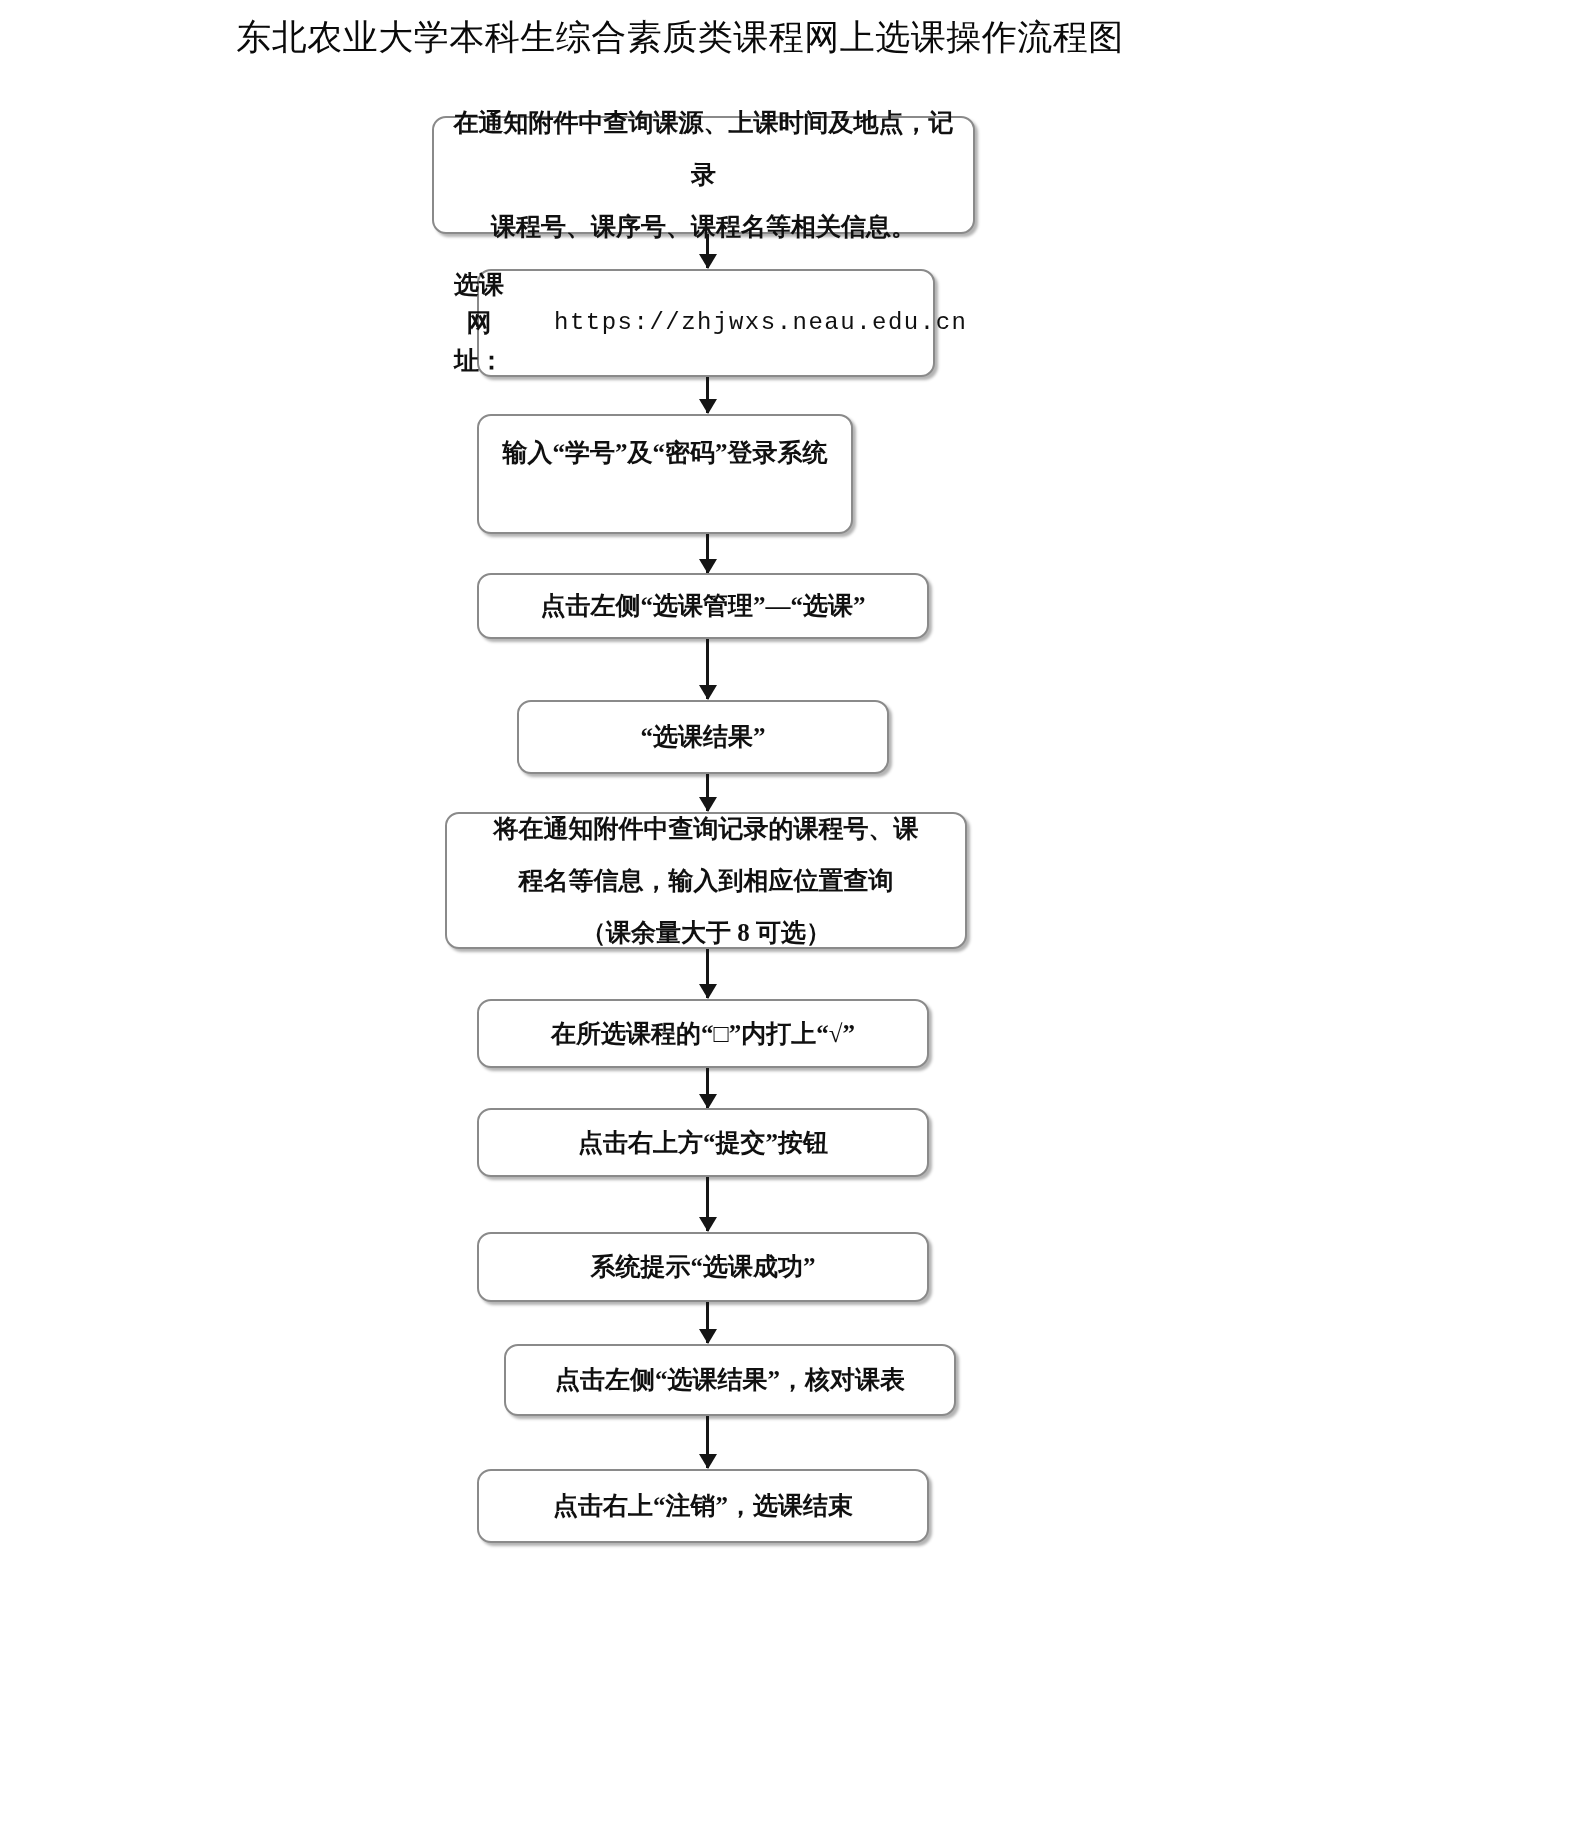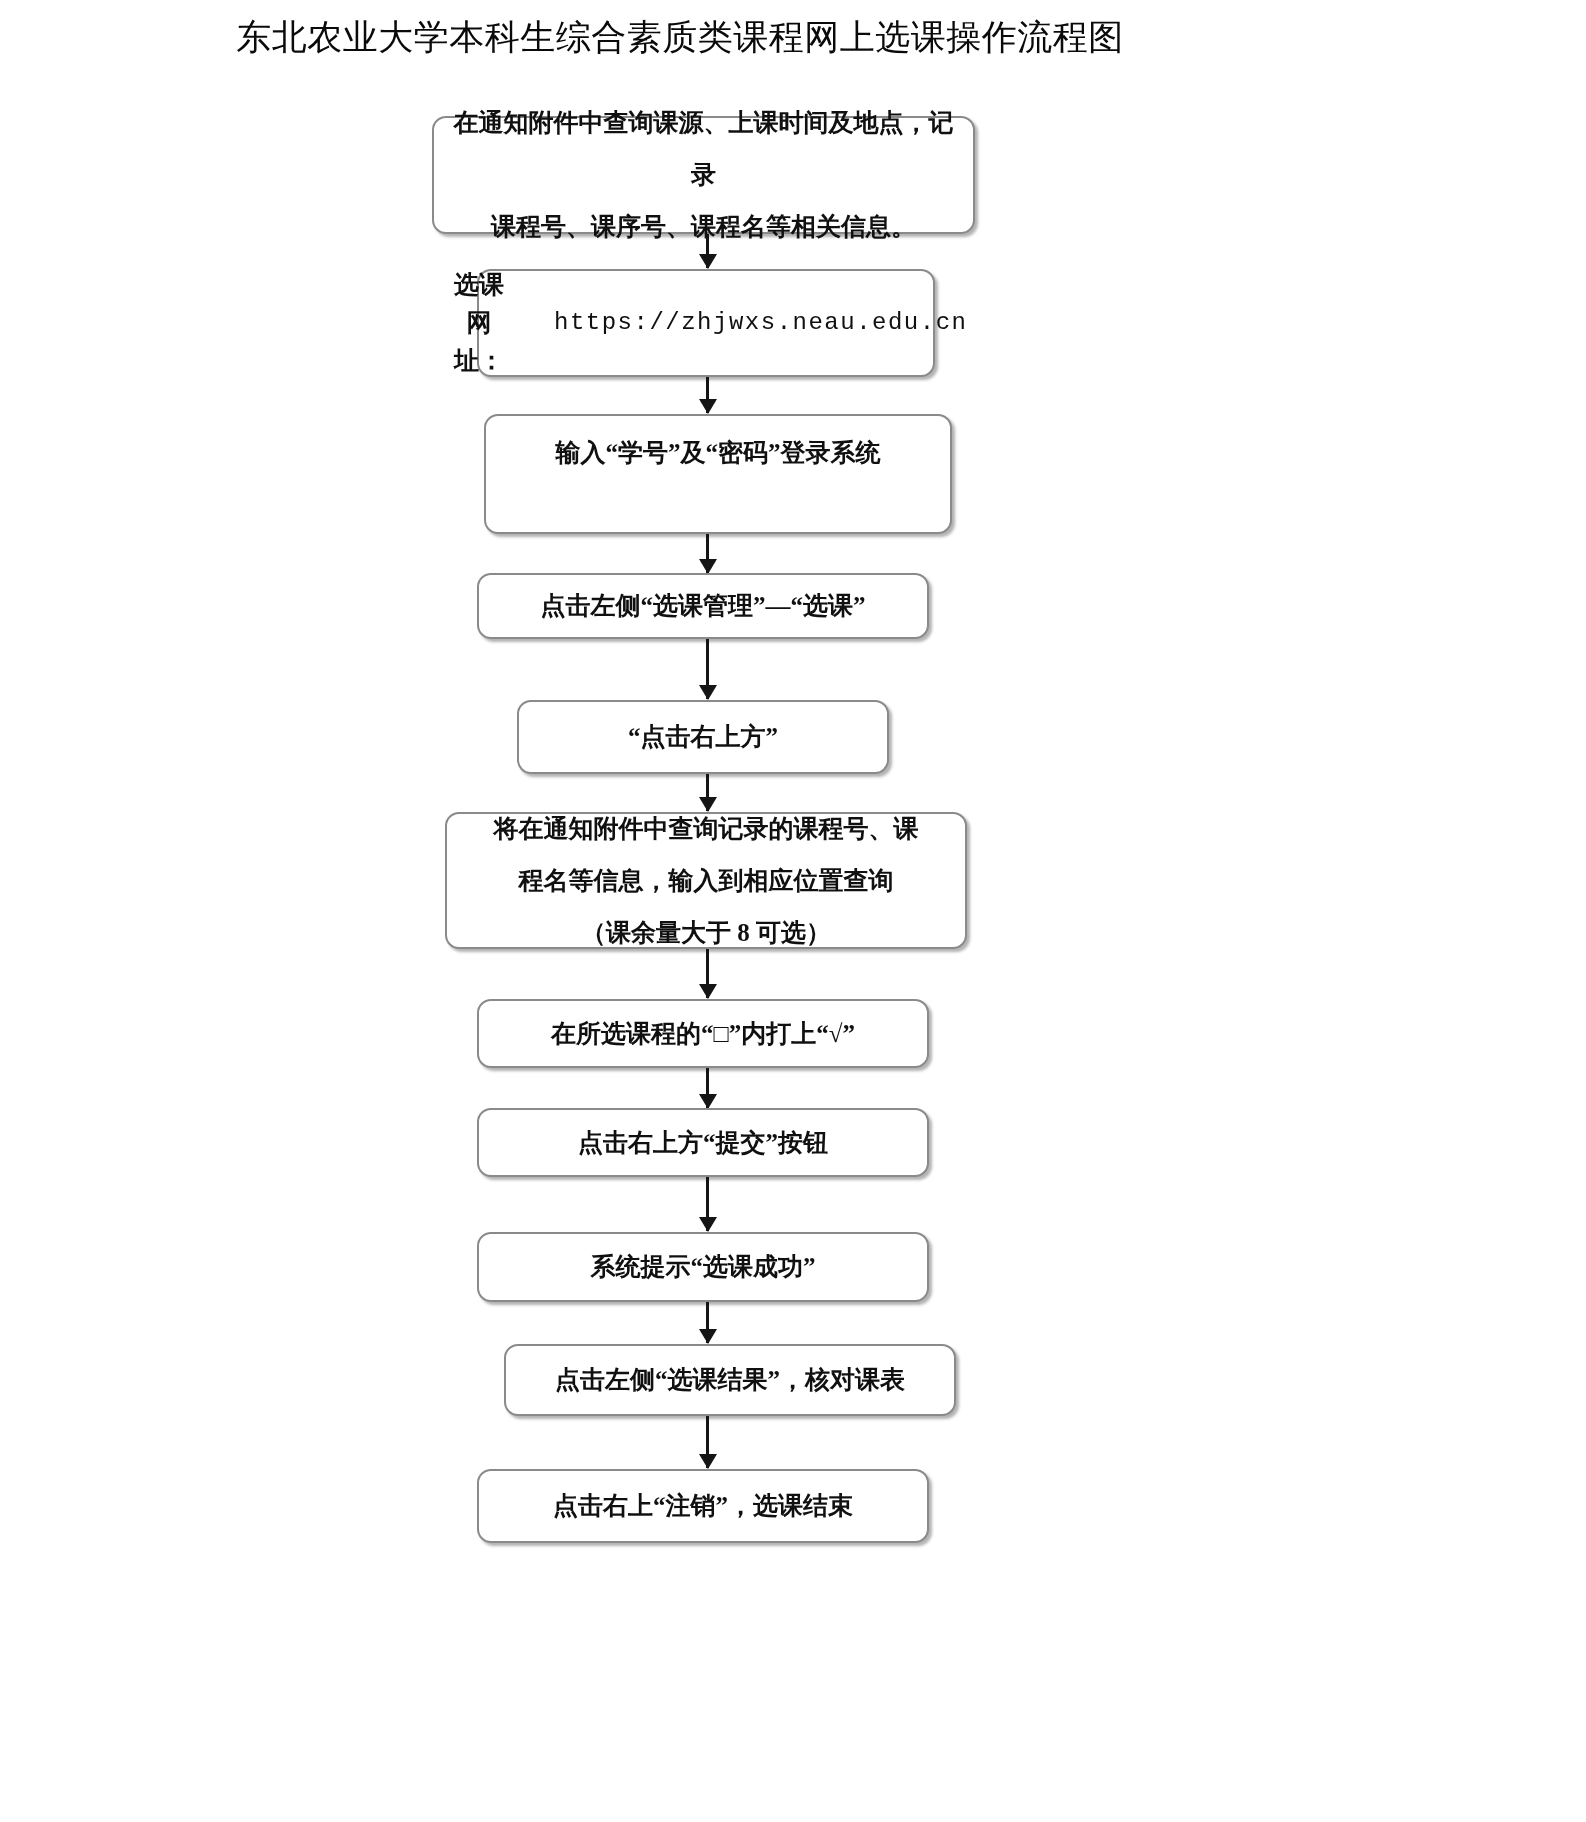--- a/index.html
+++ b/index.html
@@ -100,32 +100,32 @@
 课程号、课序号、课程名等相关信息。</div>
   </div>
   <div class="arrow" style="left:706px; top:234px; height:34px;"></div>
 
   <div class="node" style="left:477px; top:269px; width:458px; height:108px; flex-direction:row; justify-content:center;">
     <div class="node-text" style="line-height:38px;">选课网址：</div>
     <div class="node-text mono-url" style="line-height:38px;padding-left:36px;">https://zhjwxs.neau.edu.cn</div>
   </div>
   <div class="arrow" style="left:706px; top:377px; height:36px;"></div>
 
-  <div class="node" style="left:477px; top:414px; width:468px; height:120px;margin-left:7px;">
+  <div class="node" style="left:477px; top:414px; width:376px; height:120px;">
     <div class="node-text" style="margin-bottom:42px;">输入“学号”及“密码”登录系统</div>
   </div>
   <div class="arrow" style="left:706px; top:534px; height:39px;"></div>
 
   <div class="node" style="left:477px; top:573px; width:452px; height:66px;">
     <div class="node-text">点击左侧“选课管理”—“选课”</div>
   </div>
   <div class="arrow" style="left:706px; top:639px; height:60px;"></div>
 
   <div class="node" style="left:517px; top:700px; width:372px; height:74px;">
-    <div class="node-text">“点击右上方”</div>
+    <div class="node-text">“选课结果”</div>
   </div>
   <div class="arrow" style="left:706px; top:774px; height:37px;"></div>
 
   <div class="node" style="left:445px; top:812px; width:522px; height:137px;">
     <div class="node-text">将在通知附件中查询记录的课程号、课
 程名等信息，输入到相应位置查询
 （课余量大于 8 可选）</div>
   </div>
   <div class="arrow" style="left:706px; top:949px; height:49px;"></div>
 

